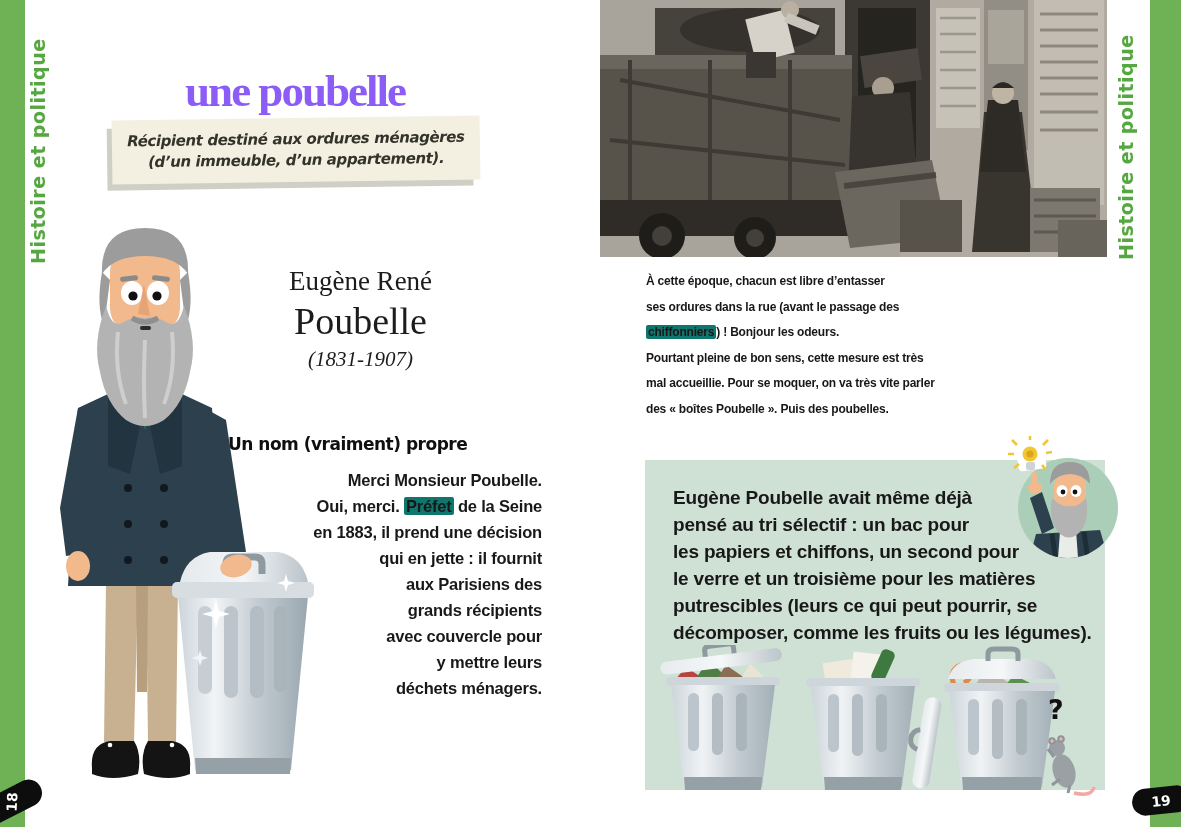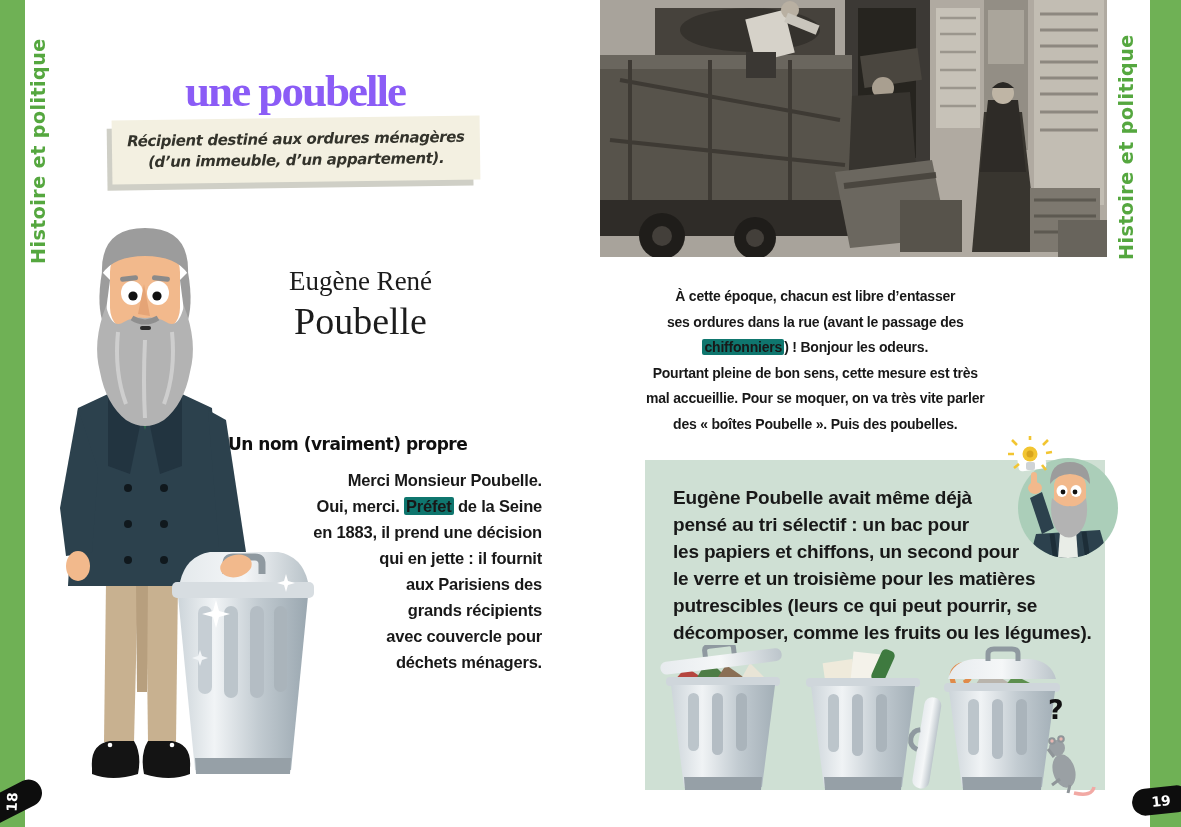--- a/index.html
+++ b/index.html
@@ -44,21 +44,21 @@
   
   .heading{
     position:absolute;left:228px;top:434px;
     font-family:"DejaVu Sans",sans-serif;font-weight:bold;font-size:17px;
     letter-spacing:-0.5px;color:#0f0f0f;white-space:nowrap;
   }
   
   .para{font-family:"Liberation Sans",sans-serif;font-weight:bold;color:#181818;}
   .pl{display:block;white-space:nowrap;}
   .para-left{position:absolute;right:639px;top:467px;text-align:right;font-size:16.5px;line-height:26px;letter-spacing:-0.2px;}
-  .para-right{position:absolute;left:646px;top:284px;font-size:14px;line-height:25.5px;letter-spacing:-0.2px;text-align:center;}
+  .para-right{position:absolute;left:646px;top:269px;font-size:12px;line-height:25.5px;letter-spacing:-0.2px;}
   .hl{background:#0f766e;padding:0 2px;border-radius:2px;}
   
   .figure{position:absolute;}
   .fig-man{left:48px;top:222px;width:272px;height:572px;}
   .fig-photo{left:600px;top:0;width:507px;height:257px;}
   .fig-avatar{left:1000px;top:436px;width:132px;height:132px;}
   .fig-bins{left:656px;top:645px;width:440px;height:160px;}
   
   .infobox{position:absolute;left:645px;top:460px;width:460px;height:330px;background:#cfe0d4;}
   .infobox-text{
@@ -93,32 +93,34 @@
   <h1 class="title">une poubelle</h1>
 
   <div class="defbox">
     <div class="defline">Récipient destiné aux ordures ménagères</div>
     <div class="defline">(d’un immeuble, d’un appartement).</div>
   </div>
 
   <div class="person">
     <div class="pn1">Eugène René</div>
     <div class="pn2">Poubelle</div>
+    <div class="pn3">(1831-1907)</div>
   </div>
 
   <div class="heading">Un nom (vraiment) propre</div>
 
   <div class="para para-left">
     <span class="pl">Merci Monsieur Poubelle.</span>
     <span class="pl"><span>Oui, merci. </span><span class="hl">Préfet</span><span> de la Seine</span></span>
     <span class="pl">en 1883, il prend une décision</span>
     <span class="pl">qui en jette : il fournit</span>
     <span class="pl">aux Parisiens des</span>
     <span class="pl">grands récipients</span>
     <span class="pl">avec couvercle pour</span>
+    <span class="pl">y mettre leurs</span>
     <span class="pl">déchets ménagers.</span>
   </div>
 
   <div class="figure fig-man">
     <svg width="272" height="572" viewBox="0 0 272 572" aria-hidden="true">
       <defs>
         <linearGradient id="gmA" x1="0" y1="0" x2="1" y2="0">
           <stop offset="0" stop-color="#cdd5da"></stop>
             <stop offset="0.28" stop-color="#f1f4f6"></stop>
           <stop offset="0.62" stop-color="#c2cbd1"></stop>

